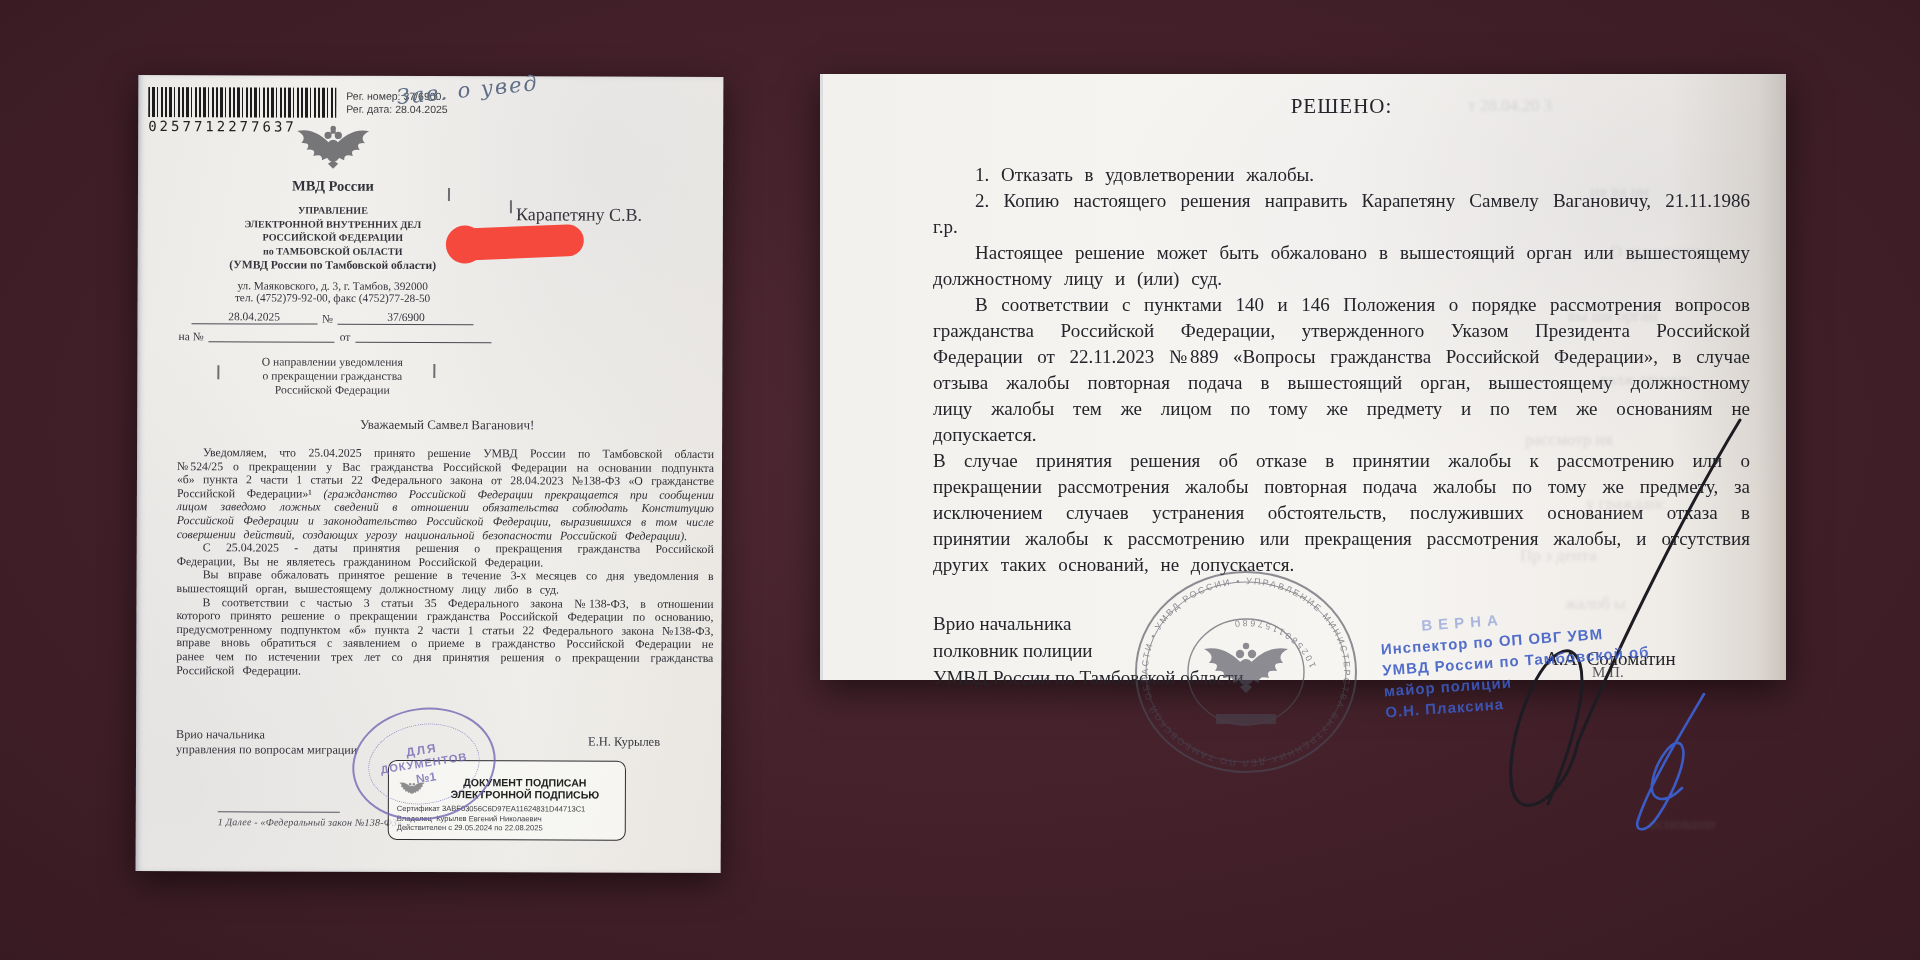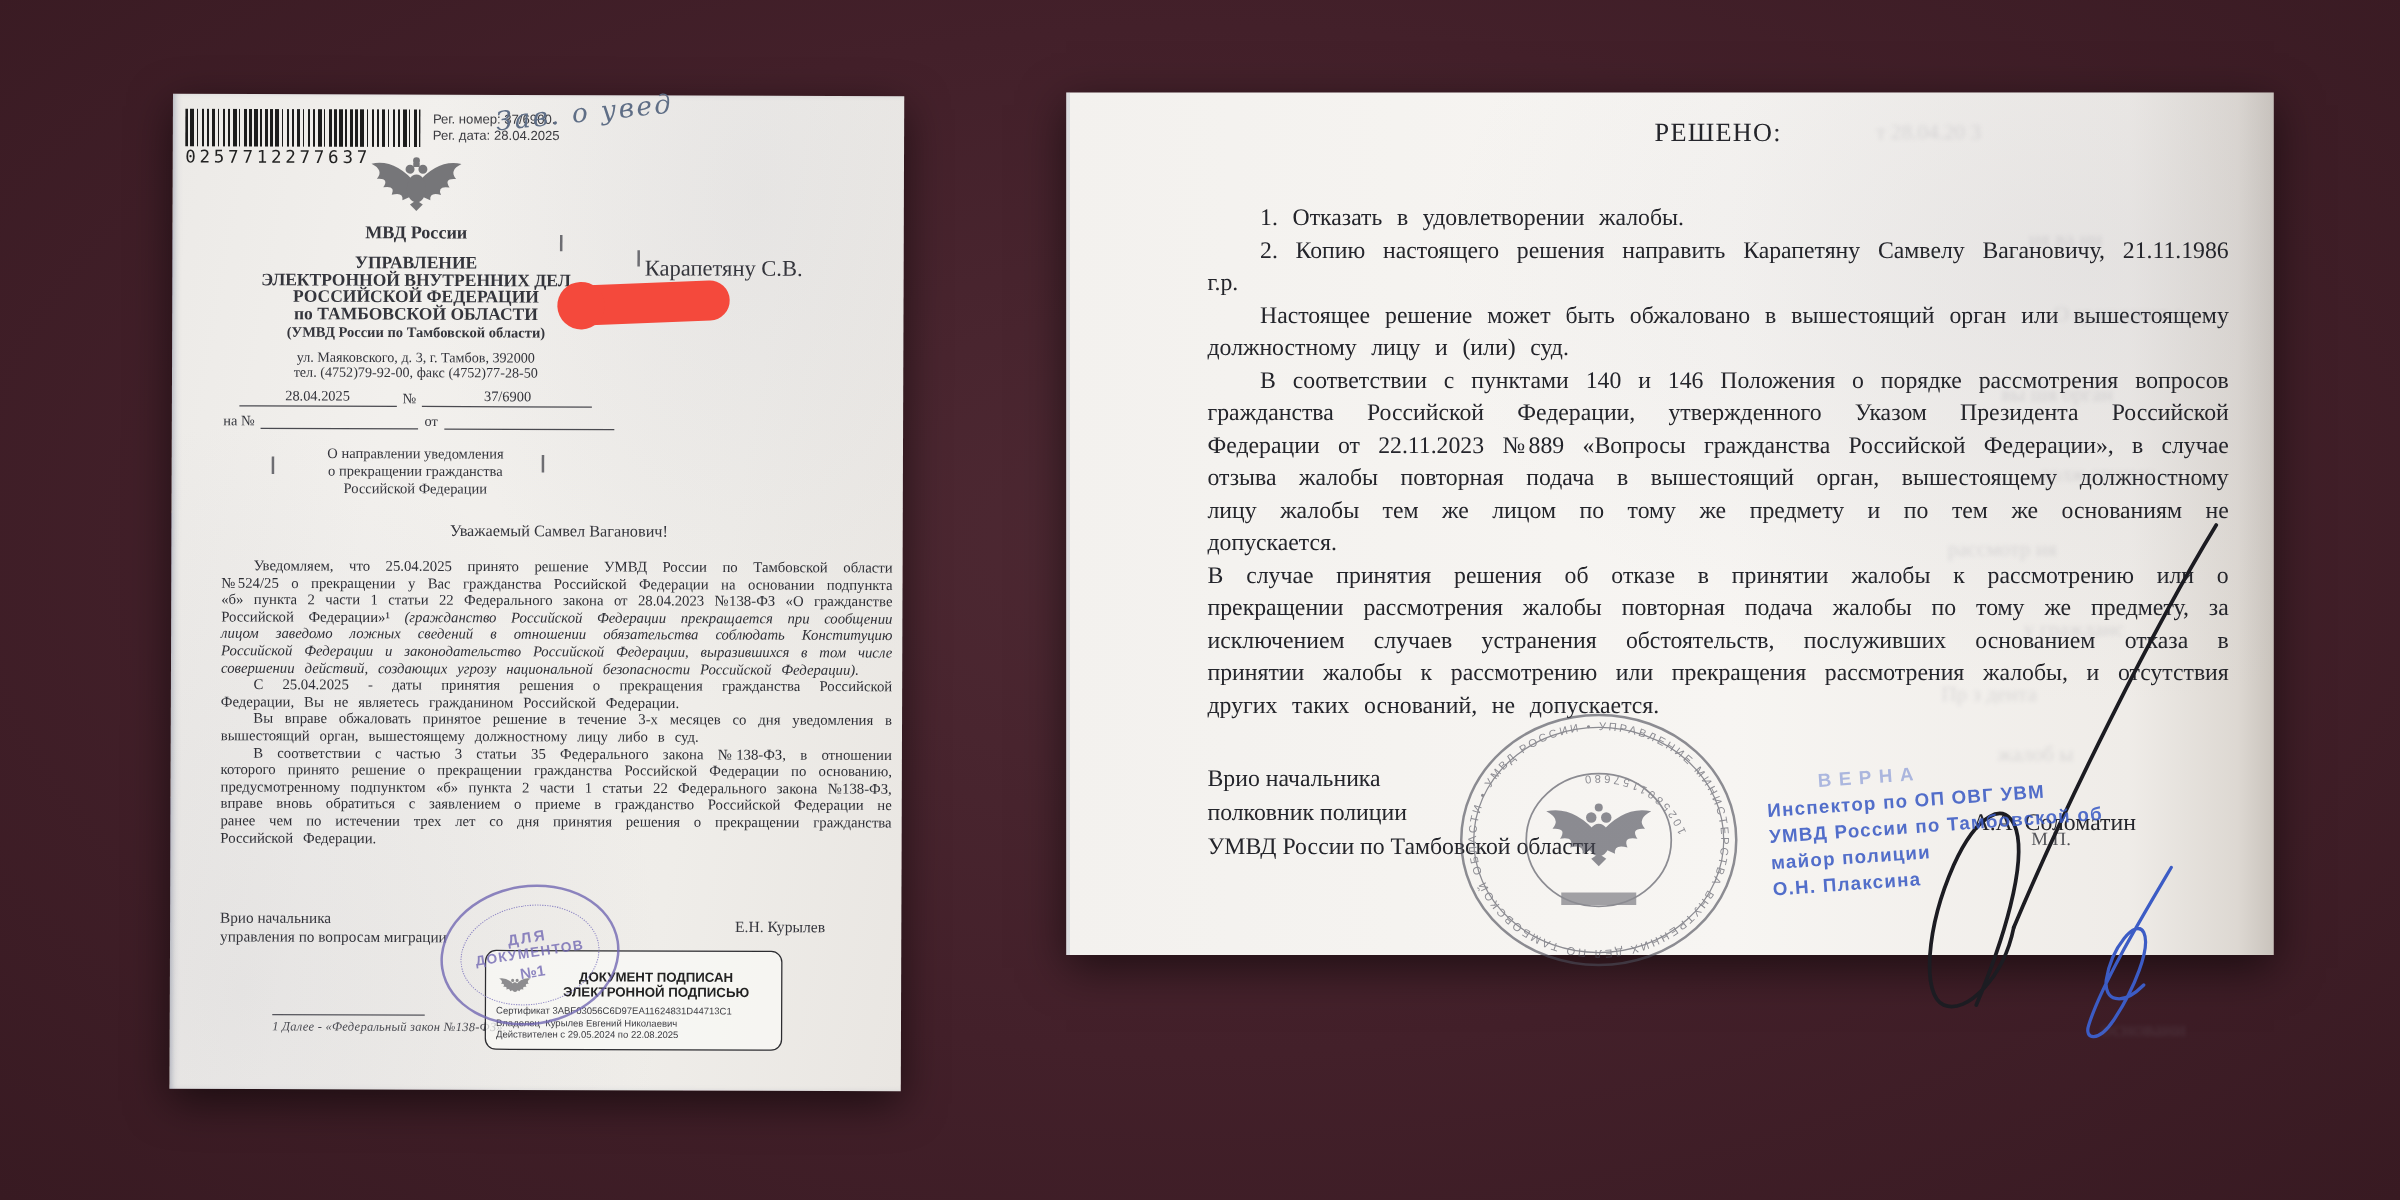--- a/index.html
+++ b/index.html
@@ -28,21 +28,21 @@
   }
   .barcode-number{font-family:"DejaVu Sans Mono",monospace;font-size:14px;letter-spacing:3px;color:#222;margin-top:1px;}
   .reg-block{position:absolute;left:208px;top:14px;font-family:"Liberation Sans",sans-serif;font-size:10.5px;line-height:13px;color:#3b3b40;}
   .handwritten-note{
     position:absolute;left:258px;top:2px;font-size:21px;font-style:italic;
     font-family:"DejaVu Serif",serif;color:#5f6e86;transform:rotate(-6deg);letter-spacing:2px;white-space:nowrap;
   }
   .letterhead{position:absolute;left:15px;top:0;width:360px;text-align:center;}
   .mvd-emblem{margin:46px auto 4px auto;width:90px;height:48px;opacity:.82;}
   .org-name{font-weight:bold;font-size:14.5px;margin-bottom:9px;}
-  .org-lines div{font-weight:bold;font-size:14px;line-height:13.6px;}
+  .org-lines div{font-weight:bold;font-size:10px;line-height:13.6px;}
   .org-lines div:last-child{font-size:11.6px;margin-top:1px;}
   .addr{font-size:11.3px;line-height:12.5px;margin-top:7px;}
   .ref-row{display:flex;justify-content:center;align-items:flex-end;font-size:11.5px;margin-top:6px;}
   .uline{border-bottom:1px solid #4a4a50;text-align:center;padding:0 4px 1px 4px;}
   .uline.w1{min-width:118px;} .uline.w2{min-width:128px;}
   .ref-row .lbl{margin:0 5px;white-space:nowrap;}
   .subject{margin-top:13px;font-size:11.6px;line-height:14px;}
   .corner-dash{position:absolute;background:#6d6d72;width:1.5px;}
   .cd1{left:310px;top:112px;height:13px;}
   .cd2{left:372px;top:124px;height:13px;}
@@ -84,21 +84,21 @@
     border:1.6px solid #2c2c30;border-radius:9px;background:rgba(250,249,246,.72);
     padding:15px 8px 4px 8px;box-sizing:border-box;color:#222;
   }
   .esign-head{display:flex;align-items:center;gap:6px;}
   .esign-eagle{width:30px;height:22px;opacity:.75;flex:0 0 auto;}
   .esign-title{font-family:"Liberation Sans",sans-serif;font-weight:bold;font-size:10.6px;line-height:12px;text-align:center;flex:1;}
   .esign-lines{margin-top:4px;font-family:"Liberation Sans",sans-serif;font-size:7.6px;line-height:9.6px;color:#3c3c42;}
   .esign-lines .bold{font-weight:normal;}
   
   .paper-right{
-    left:853px;top:74px;width:966px;height:690px;
+    left:820px;top:74px;width:966px;height:606px;
     background:
       linear-gradient(90deg, rgba(150,160,180,.25) 0 3px, transparent 3px),
       radial-gradient(ellipse at 85% 20%, rgba(185,185,195,.20), transparent 45%),
       linear-gradient(90deg,#f3f1ee 0%,#f7f5f2 55%,#efece8 88%,#ddd8d2 97%,#c9c3bc 100%);
     color:#24252b;
   }
   .title-right{position:absolute;left:113px;top:20px;width:817px;text-align:center;font-size:21px;letter-spacing:1px;}
   .body-right{
     position:absolute;left:113px;top:88px;width:817px;
     font-size:19px;line-height:26px;text-align:justify;word-spacing:7px;

